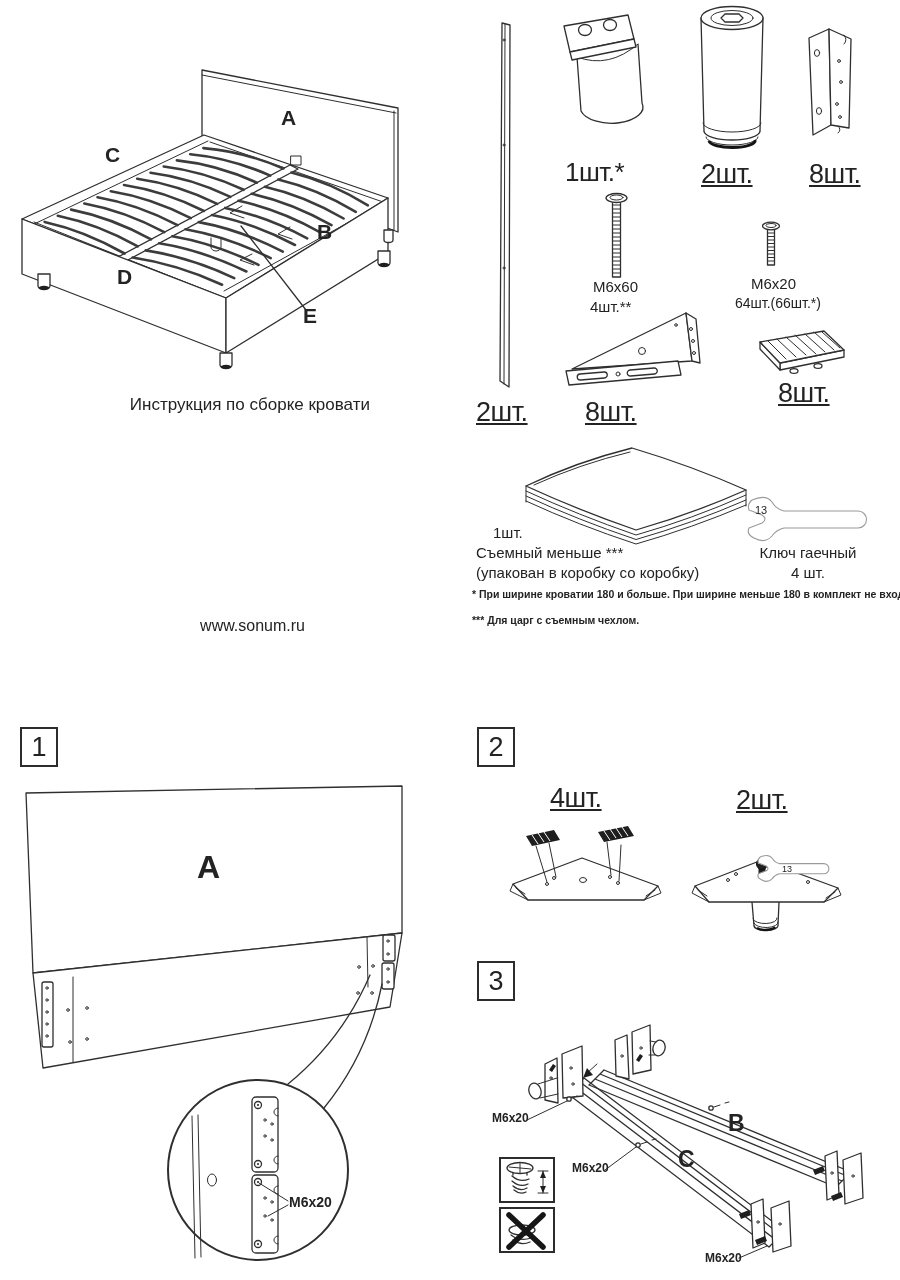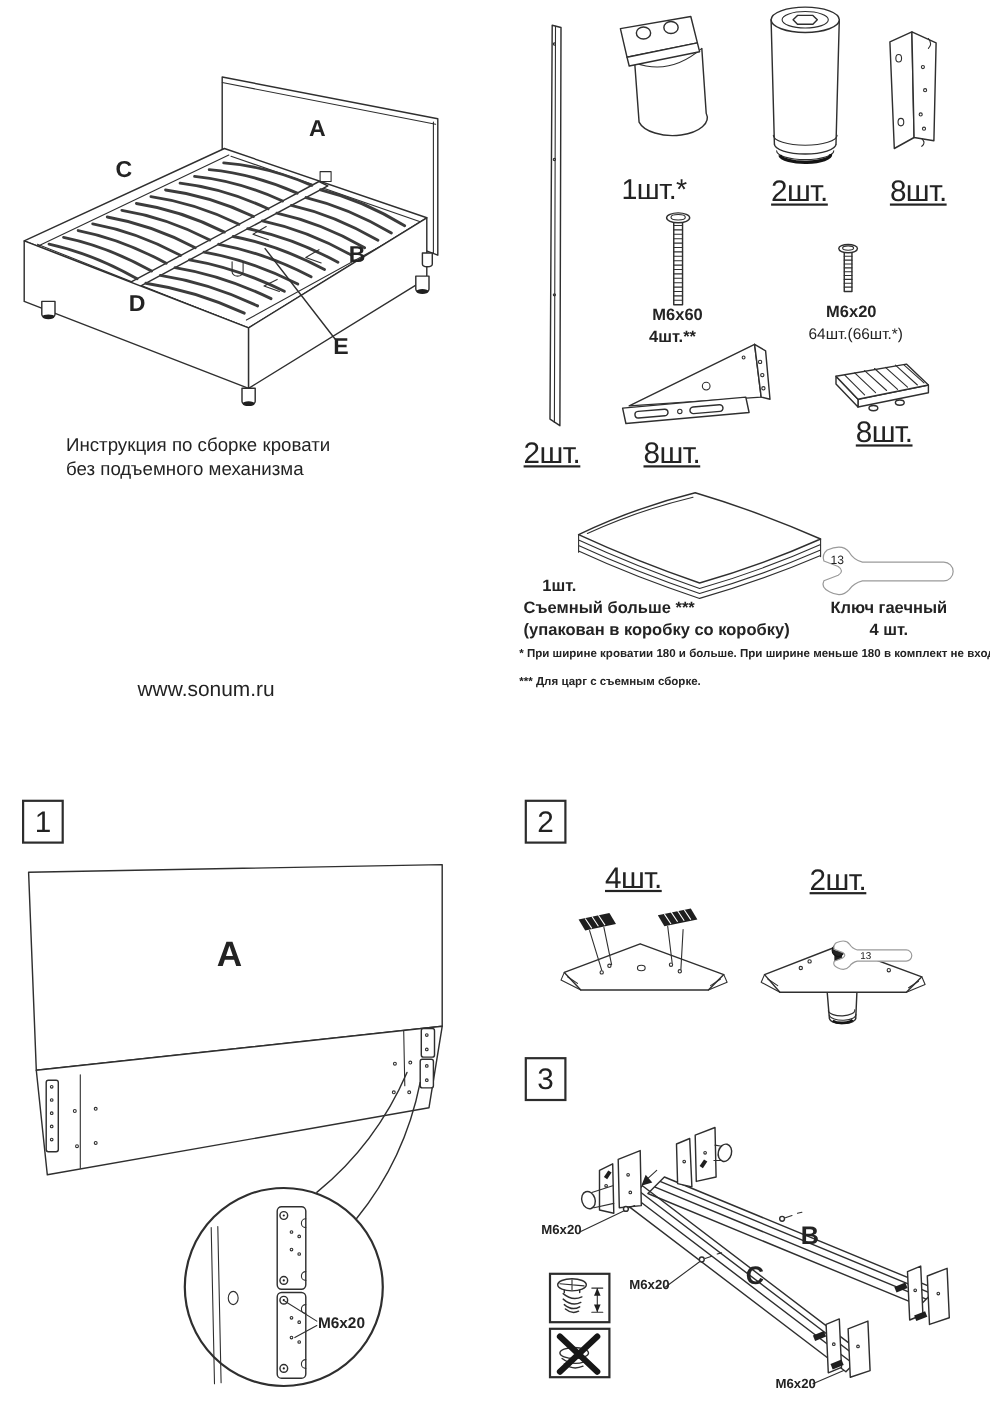--- a/index.html
+++ b/index.html
@@ -1,27 +1,27 @@
 <!DOCTYPE html>
 <html><head>
 <meta charset="utf-8">
 <style>
   html,body{margin:0;padding:0;background:#fff;}
   .page{position:relative;width:900px;height:1280px;background:#fff;overflow:hidden;
         font-family:"Liberation Sans","DejaVu Sans",sans-serif;color:#232323;}
   .ov{position:absolute;white-space:nowrap;color:#232323;}
   .qty{font-size:27px;letter-spacing:-0.5px;text-decoration:underline;}
   .qty26{font-size:26px;letter-spacing:-0.5px;}
-  .sm{font-size:15px;font-weight:bold;}
+  .sm{font-size:15px;}
   .sm14{font-size:14px;}
   .tiny{font-size:11px;}
   .tiny9{font-size:9px;}
   .fn{font-size:10.5px;font-weight:bold;letter-spacing:0;}
-  .cap{font-size:17px;text-align:left;width:310px;}
-  .site{font-size:19px;text-align:left;width:180px;}
+  .cap{font-size:17px;text-align:right;width:310px;}
+  .site{font-size:16px;text-align:right;width:180px;}
   .letter{font-weight:bold;}
   .stepbox{position:absolute;width:34px;height:36px;border:2.5px solid #2c2c2c;
            display:flex;align-items:center;justify-content:center;font-size:27px;color:#222;}
   .m6lbl{font-size:12px;font-weight:bold;}
   .iconbox{position:absolute;width:52px;height:42px;border:2px solid #2c2c2c;background:#fff;}
   svg{position:absolute;overflow:visible;}
   svg .w{fill:#fff;stroke:#2f2f2f;stroke-width:1.3;stroke-linejoin:round;}
   svg .s{fill:none;stroke:#2f2f2f;stroke-width:1.3;stroke-linecap:round;stroke-linejoin:round;}
   svg .thin{stroke-width:1;}
   svg .gray{stroke:#9a9a9a;}
@@ -91,21 +91,20 @@
 
     <path class="s" d="M298,302 L233,218"></path>
   </svg>
   <div class="ov letter" style="left:281px;top:106px;font-size:21px">A</div>
   <div class="ov letter" style="left:317px;top:220px;font-size:21px">B</div>
   <div class="ov letter" style="left:105px;top:143px;font-size:21px">C</div>
   <div class="ov letter" style="left:117px;top:265px;font-size:21px">D</div>
   <div class="ov letter" style="left:303px;top:304px;font-size:21px">E</div>
 
   <div class="ov cap" style="left:60px;top:395px">Инструкция по сборке кровати</div>
-  <div class="ov cap" style="left:60px;top:417px">без подъемного механизма</div>
   <div class="ov site" style="left:125px;top:617px">www.sonum.ru</div>
 
   <svg style="left:493px;top:20px" width="26" height="372" viewBox="0 0 26 372">
     <path class="w" d="M9,3 L17,5 L16,367 L7,361 Z"></path>
     <path class="s thin" d="M12,4 L11,364"></path>
     <circle class="s thin" cx="11" cy="20" r="1"></circle>
       <circle class="s thin" cx="11" cy="125" r="1"></circle>
       <circle class="s thin" cx="11" cy="248" r="1"></circle>
   </svg>
   <div class="ov qty" style="left:476px;top:397px">2шт.</div>
@@ -186,32 +185,32 @@
     <path class="s thin" d="M18,15 L36,33 M27,13 L46,31 M36,11 L56,29 M45,9 L66,28 M55,8 L75,26 M64,6 L84,24 M72,6 L90,22"></path>
   </svg>
   <div class="ov qty" style="left:778px;top:378px">8шт.</div>
 
   <svg style="left:512px;top:438px" width="240" height="105" viewBox="0 0 240 105">
     <path class="s thin" d="M14,53 Q66,77 124,97 Q180,81 234,57 M14,58 Q66,82 124,101.5 Q180,85.5 234,62 M14,63 Q66,87 124,106 Q180,90 234,67 M14,48 L14,64 M234,52 L234,68"></path>
     <path class="w" d="M14,48 Q64,24 120,10 Q180,28 234,52 Q180,76 124,92 Q66,72 14,48 Z"></path>
     <path class="s thin" d="M22,47 Q68,26 118,14"></path>
   </svg>
   <div class="ov sm" style="left:493px;top:524px">1шт.</div>
-  <div class="ov sm" style="left:476px;top:544px">Съемный больше ***</div>
+  <div class="ov sm" style="left:476px;top:544px">Съемный меньше ***</div>
   <div class="ov sm" style="left:476px;top:564px">(упакован в коробку со коробку)</div>
 
   <svg style="left:740px;top:490px" width="140" height="58" viewBox="0 0 140 58">
     <path class="w gray" style="stroke-width:1.1" d="M12,10 Q26,4 32,12 Q36,19 44,21 L118,21 A8.5,8.5 0 0 1 118,38 L44,38 Q36,40 32,46 Q25,54 14,48 Q6,44 9,38 L22,33 Q28,29 22,25 L9,20 Q7,14 12,10 Z"></path>
   </svg>
   <div class="ov tiny" style="left:755px;top:504px">13</div>
   <div class="ov sm" style="left:738px;top:544px;width:140px;text-align:center">Ключ гаечный</div>
   <div class="ov sm" style="left:738px;top:564px;width:140px;text-align:center">4 шт.</div>
 
   <div class="ov fn" style="left:472px;top:588px">* При ширине кроватии 180 и больше. При ширине меньше 180 в комплект не входит.</div>
-  <div class="ov fn" style="left:472px;top:614px">*** Для царг с съемным сборке.</div>
+  <div class="ov fn" style="left:472px;top:614px">*** Для царг с съемным чехлом.</div>
 
   <div class="stepbox" style="left:20px;top:727px">1</div>
   <svg style="left:16px;top:778px" width="420" height="500" viewBox="0 0 420 500">
 
     <polygon class="w" points="10,15 386,8 386,155 17,195"></polygon>
     <polygon class="w" points="17,195 386,155 374,229 27,290"></polygon>
     <path class="s thin" d="M57,199 L57,284 M351,159 L352,209"></path>
 
     <rect class="w" x="26" y="204" width="11" height="65" rx="2"></rect>
     <circle class="s thin" cx="31" cy="210" r="1.2"></circle>

